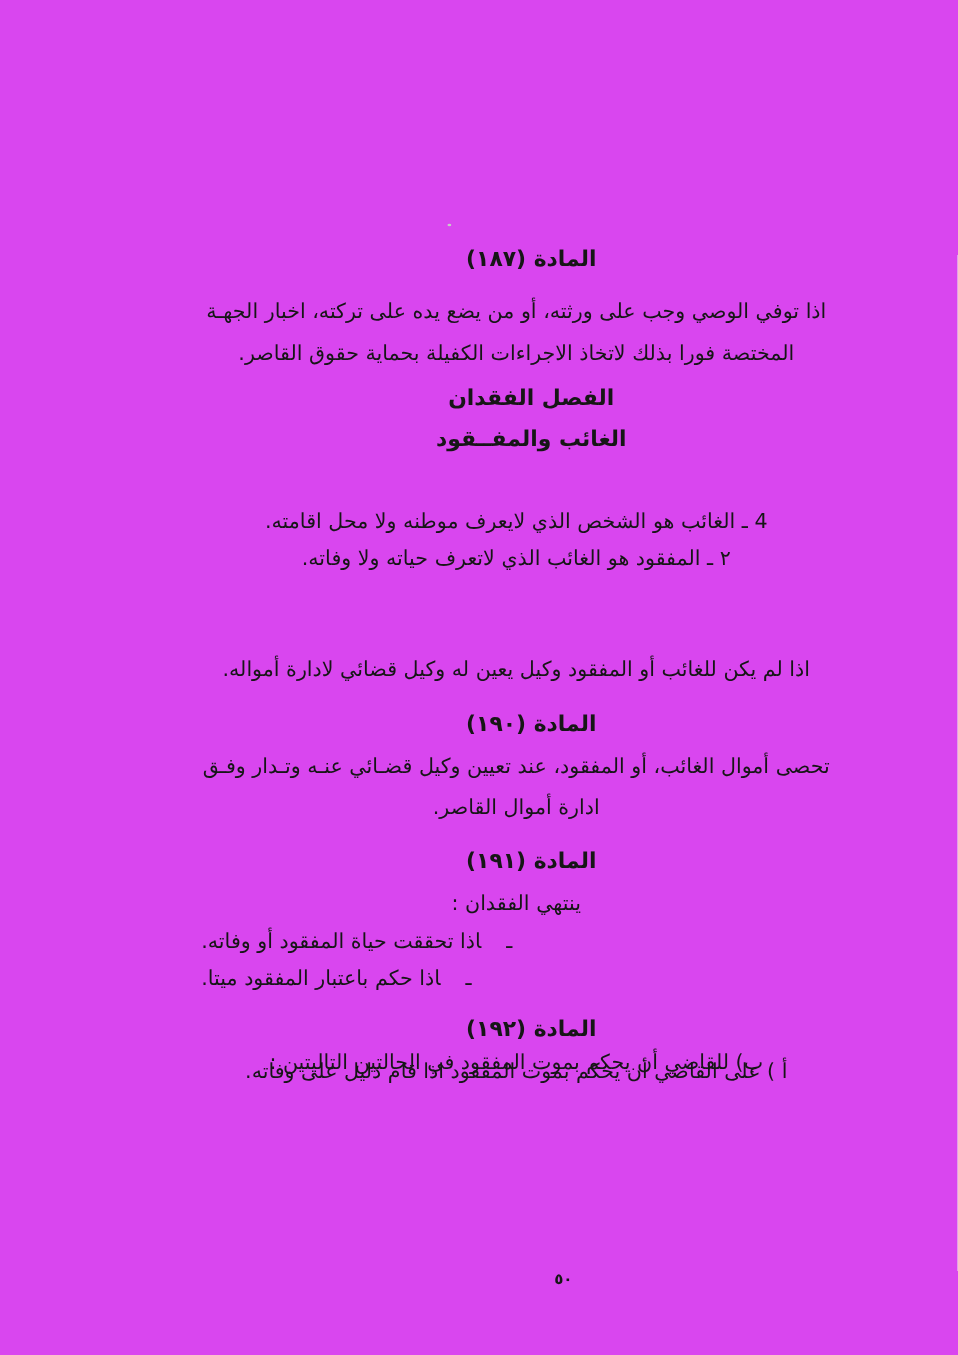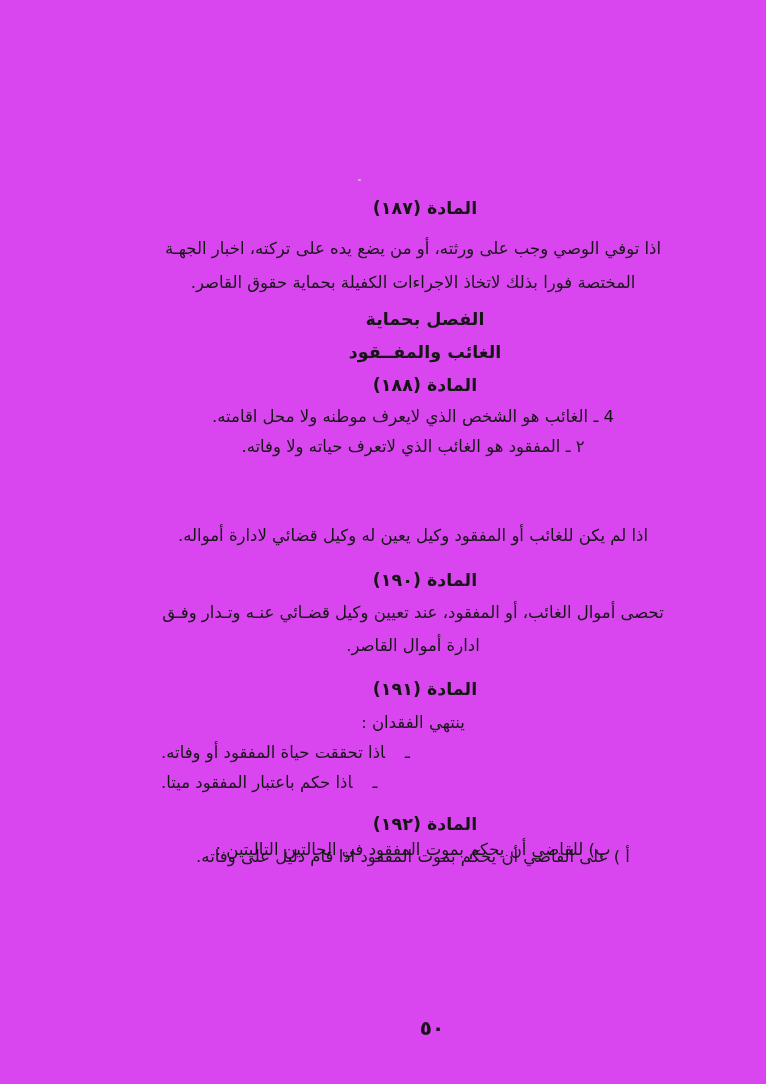--- a/index.html
+++ b/index.html
@@ -37,23 +37,22 @@
     direction:rtl;
     text-align:left;
     font-size:16.5px;
     line-height:26px;
     white-space:nowrap;
   }
   .bullet-marker { margin-left:20px; }
   .page-number {
     position:absolute;
     left:406px; top:1016px; width:52px;
-    text-align:center;
     direction:rtl;
-    font-size:20px;
+    font-size:12px;
     font-weight:bold;
   }
   .speck {
     position:absolute;
     left:358px; top:179px;
     width:3px; height:2px;
     background:#c9c9c9;
     border-radius:50%;
   }
 </style>
@@ -61,24 +60,23 @@
 <body>
 
 <div class="page">
 
   <div class="speck"></div>
 
   <div class="heading" style="top:198px">المادة (١٨٧)</div>
   <div class="line" style="top:236px">اذا توفي الوصي وجب على ورثته، أو من يضع يده على تركته،  اخبار الجهـة</div>
   <div class="line" style="top:270px">المختصة فورا بذلك لاتخاذ الاجراءات الكفيلة بحماية حقوق  القاصر.</div>
 
-  <div class="heading" style="top:309px">الفصل بحماية</div>
+  <div class="heading" style="top:309px">الفصل الفقدان</div>
   <div class="heading" style="top:342px">الغائب والمفــقود</div>
 
-  <div class="heading" style="top:375px">المادة (١٨٨)</div>
   <div class="line" style="top:404px">4 ـ الغائب هو الشخص الذي لايعرف موطنه ولا محل اقامته.</div>
   <div class="line" style="top:434px">٢ ـ المفقود هو الغائب الذي لاتعرف حياته ولا وفاته.</div>
 
   <div class="line" style="top:523px">اذا لم يكن للغائب أو المفقود وكيل يعين له وكيل قضائي  لادارة أمواله.</div>
 
   <div class="heading" style="top:570px">المادة (١٩٠)</div>
   <div class="line" style="top:600px">تحصى أموال الغائب، أو المفقود، عند تعيين وكيل  قضـائي  عنـه وتـدار وفـق</div>
   <div class="line" style="top:633px">ادارة أموال القاصر.</div>
 
   <div class="heading" style="top:679px">المادة (١٩١)</div>

